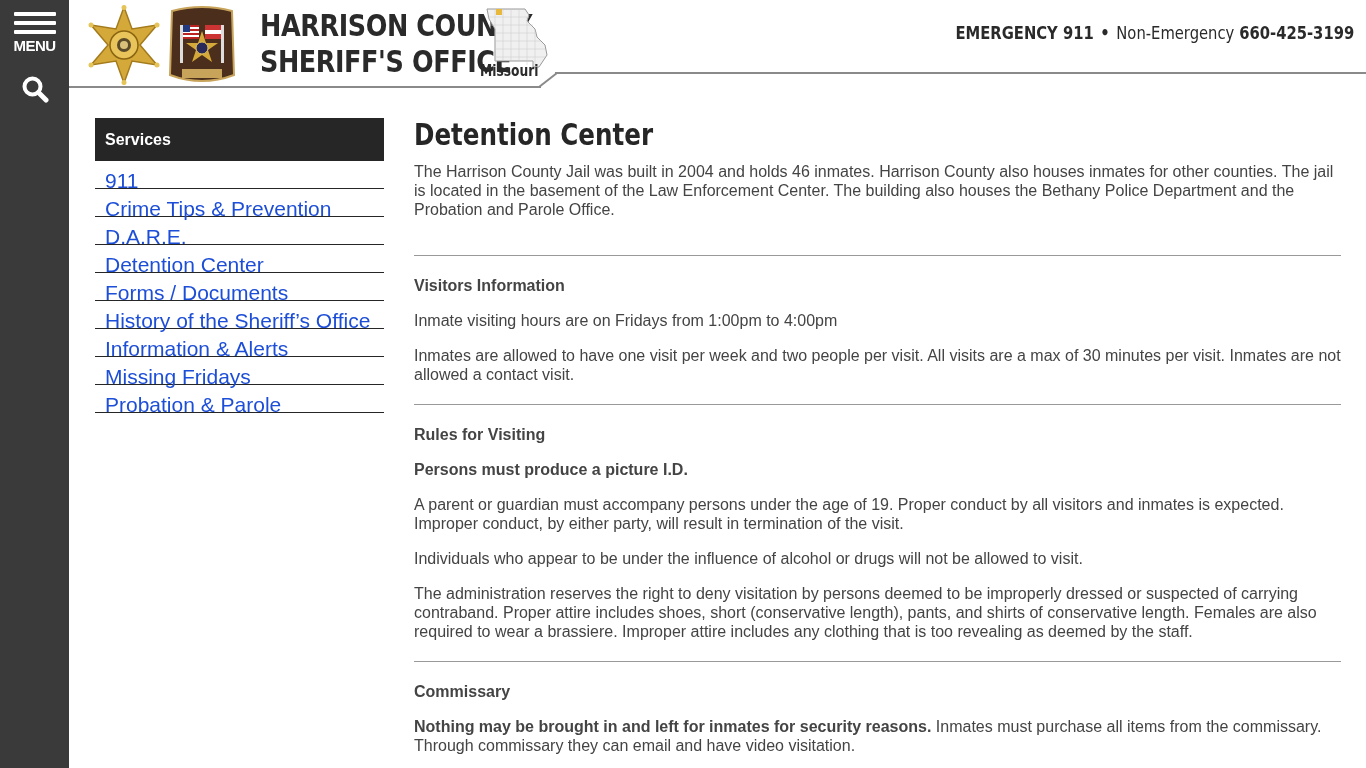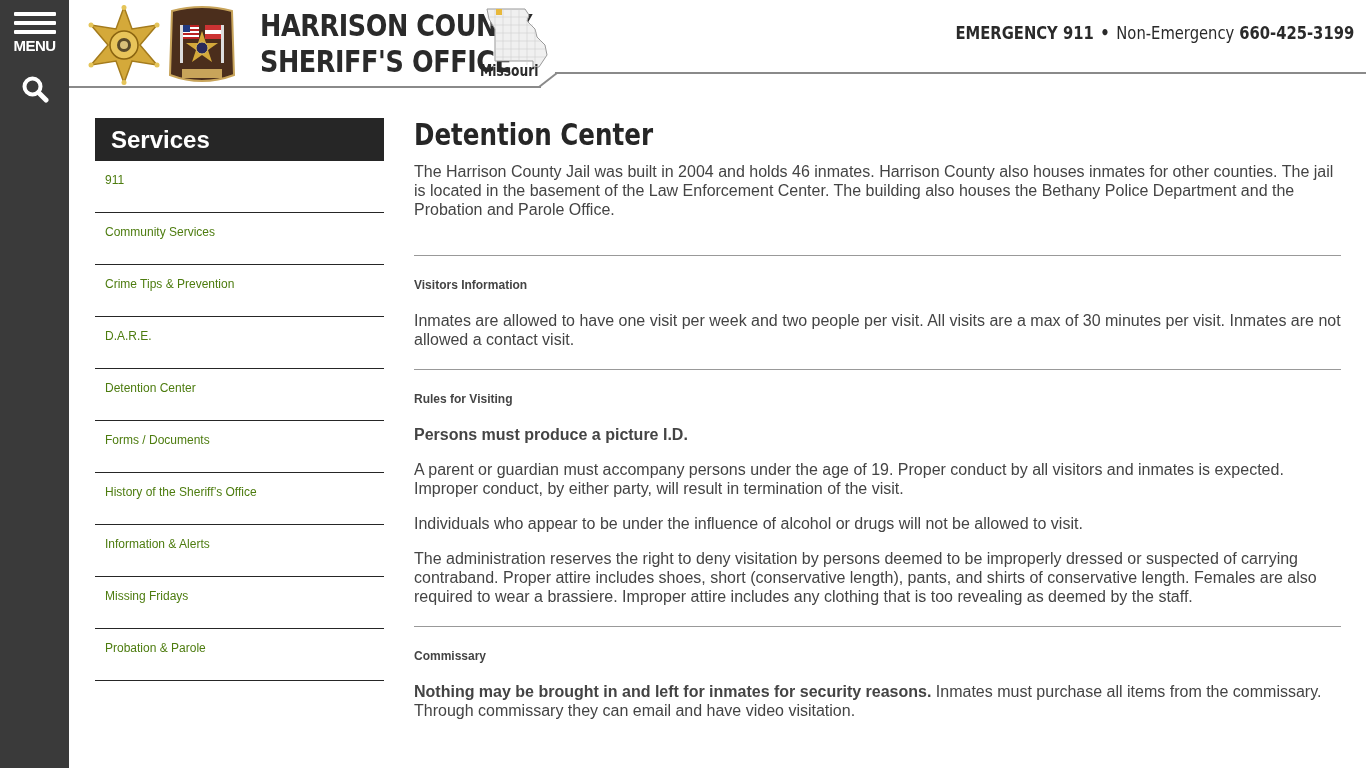--- a/index.html
+++ b/index.html
@@ -28,31 +28,31 @@
   .mo-map { position: absolute; left: 416px; top: 7px; width: 66px; height: 62px; }
   .mo-label { position: absolute; left: 411px; top: 62px; font-size: 15px; font-weight: bold; color: #2a2a2a; font-family: "DejaVu Sans", sans-serif; transform: scaleX(0.82); transform-origin: left; }
 
   .contact { position: absolute; right: 12px; top: 22px; font-family: "DejaVu Sans", sans-serif; color: #2a2a2a; font-size: 18px; white-space: nowrap; transform: scaleX(0.82); transform-origin: right; }
   .contact .em { font-weight: bold; }
   .contact .dot { margin: 0 8px; font-weight: bold; }
   .contact .phone { font-weight: bold; margin-left: 6px; }
 
   
   .sidebar { position: absolute; left: 95px; top: 118px; width: 289px; }
-  .sidebar-head { background: #262626; color: #fff; height: 43px; padding-left: 16px; font-size: 24px; font-weight: bold; line-height: 43px; }
+  .sidebar-head { background: #262626; color: #fff; height: 43px; padding-left: 10px; font-size: 16px; font-weight: bold; line-height: 43px; }
   .sidebar ul { list-style: none; }
-  .sidebar li { height: 52px; border-bottom: 1px solid #262626; padding-left: 10px; line-height: 39px; font-size: 12px; color: #4d7c0f; cursor: pointer; }
+  .sidebar li { height: 28px; border-bottom: 1px solid #262626; padding-left: 10px; line-height: 39px; font-size: 21px; color: #1d4ed8; cursor: pointer; }
 
   
   .main { position: absolute; left: 414px; top: 118px; width: 927px; }
   .page-title { font-family: "DejaVu Sans", sans-serif; font-size: 30px; font-weight: bold; color: #262626; transform: scaleX(0.82); transform-origin: left; white-space: nowrap; line-height: 34px; margin-bottom: 10px; }
   .main p { font-size: 16px; line-height: 19px; color: #444; margin-bottom: 16px; }
   .main p.intro { margin-bottom: 36px; }
   .main hr { border: none; border-top: 1px solid #999; margin: 0 0 20px 0; }
-  .main h3 { font-size: 12px; font-weight: bold; color: #444; margin-bottom: 16px; line-height: 19px; margin-top: 15px; }
+  .main h3 { font-size: 16px; font-weight: bold; color: #444; margin-bottom: 16px; line-height: 19px; margin-top: 15px; }
   .main strong { font-weight: bold; color: #444; text-align: center; }
   .main a { color: #444; text-decoration: underline; }
 </style>
 </head>
 <body>
 
 <div class="rail">
   <div class="menu-btn">
     <span class="hamburger">
         <span></span>
@@ -126,38 +126,38 @@
 
   <div class="contact">
     <span class="em">EMERGENCY 911</span><span class="dot">•</span><span>Non-Emergency</span><span class="phone">660-425-3199</span>
   </div>
 </div>
 
 <nav class="sidebar">
   <div class="sidebar-head">Services</div>
   <ul>
     <li>911</li>
-    <li>Community Services</li>
     <li>Crime Tips &amp; Prevention</li>
     <li>D.A.R.E.</li>
     <li>Detention Center</li>
     <li>Forms / Documents</li>
     <li>History of the Sheriff’s Office</li>
     <li>Information &amp; Alerts</li>
     <li>Missing Fridays</li>
     <li>Probation &amp; Parole</li>
   </ul>
 </nav>
 
 <main class="main">
   <h1 class="page-title">Detention Center</h1>
   <p class="intro">The Harrison County Jail was built in 2004 and holds 46 inmates. Harrison County also houses inmates for other counties. The jail is located in the basement of the Law Enforcement Center. The building also houses the Bethany Police Department and the Probation and Parole Office.</p>
   <hr>
 
   <h3>Visitors Information</h3>
+  <p>Inmate visiting hours are on Fridays from 1:00pm to 4:00pm</p>
   <p>Inmates are allowed to have one visit per week and two people per visit. All visits are a max of 30 minutes per visit. Inmates are not allowed a contact visit.</p>
   <hr style="margin-top:20px;">
 
   <h3>Rules for Visiting</h3>
   <p><strong>Persons must produce a picture I.D.</strong></p>
   <p>A parent or guardian must accompany persons under the age of 19. Proper conduct by all visitors and inmates is expected. Improper conduct, by either party, will result in termination of the visit.</p>
   <p>Individuals who appear to be under the influence of alcohol or drugs will not be allowed to visit.</p>
   <p>The administration reserves the right to deny visitation by persons deemed to be improperly dressed or suspected of carrying contraband. Proper attire includes shoes, short (conservative length), pants, and shirts of conservative length. Females are also required to wear a brassiere. Improper attire includes any clothing that is too revealing as deemed by the staff.</p>
   <hr style="margin-top:20px;">
 

